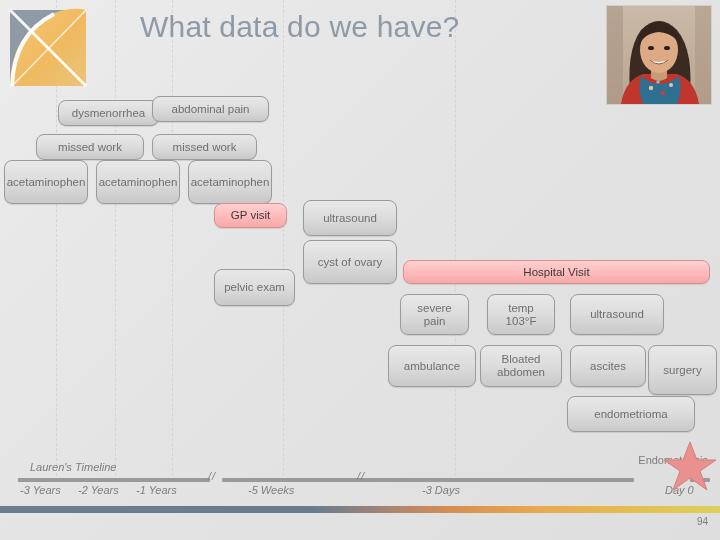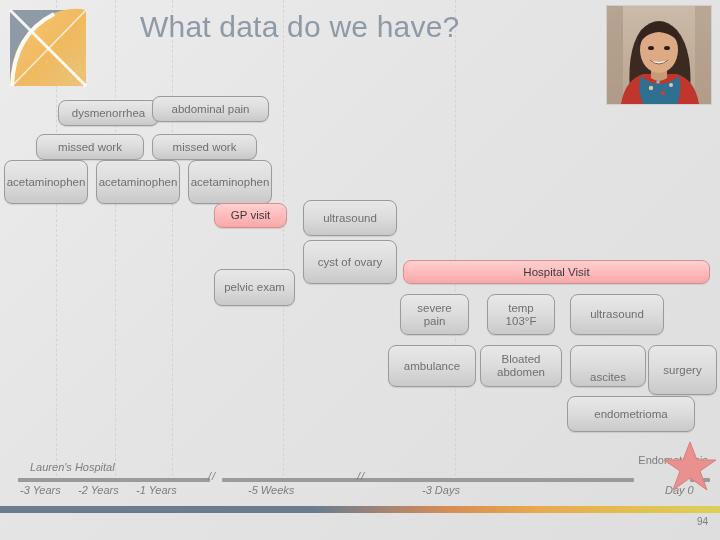--- a/index.html
+++ b/index.html
@@ -270,33 +270,33 @@
       </div>
       <div class="box" style="left: 570px; top: 294px; width: 94px; height: 41px;">
         <span>ultrasound</span>
       </div>
       <div class="box" style="left: 388px; top: 345px; width: 88px; height: 42px;">
         <span>ambulance</span>
       </div>
       <div class="box" style="left: 480px; top: 345px; width: 82px; height: 42px;">
         <span>Bloated abdomen</span>
       </div>
-      <div class="box" style="left: 570px; top: 345px; width: 76px; height: 42px; align-items: flex-end;">
+      <div class="box" style="left: 570px; top: 345px; width: 76px; height: 42px;">
         <span>ascites</span>
       </div>
       <div class="box" style="left: 648px; top: 345px; width: 69px; height: 50px;">
         <span>surgery</span>
       </div>
       <div class="box" style="left: 567px; top: 396px; width: 128px; height: 36px;">
         <span>endometrioma</span>
       </div>
     </div>
 
   <div id="timeline">
-    <div id="tl-label">Lauren's Hospital</div>
+    <div id="tl-label">Lauren's Timeline</div>
     <div id="axis">
         <div class="axis-seg" style="left: 18px; width: 192px; top: 478px;"></div>
         <div class="axis-seg" style="left: 222px; width: 412px; top: 478px;"></div>
         <div class="axis-seg" style="left: 690px; width: 20px; top: 478px;"></div>
         <div class="axis-break" style="left: 208px; top: 470px;">/ /</div>
         <div class="axis-break" style="left: 357px; top: 470px;">/ /</div>
       </div>
     <div id="ticks">
         <div class="tick-label" style="left: 20px; top: 484px;">-3 Years</div>
         <div class="tick-label" style="left: 78px; top: 484px;">-2 Years</div>

